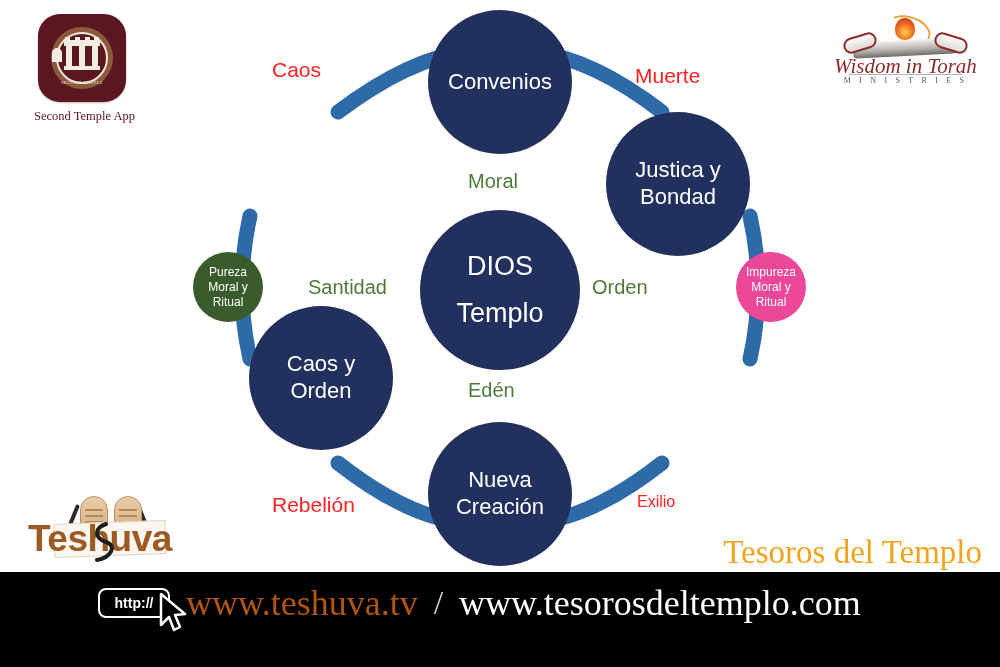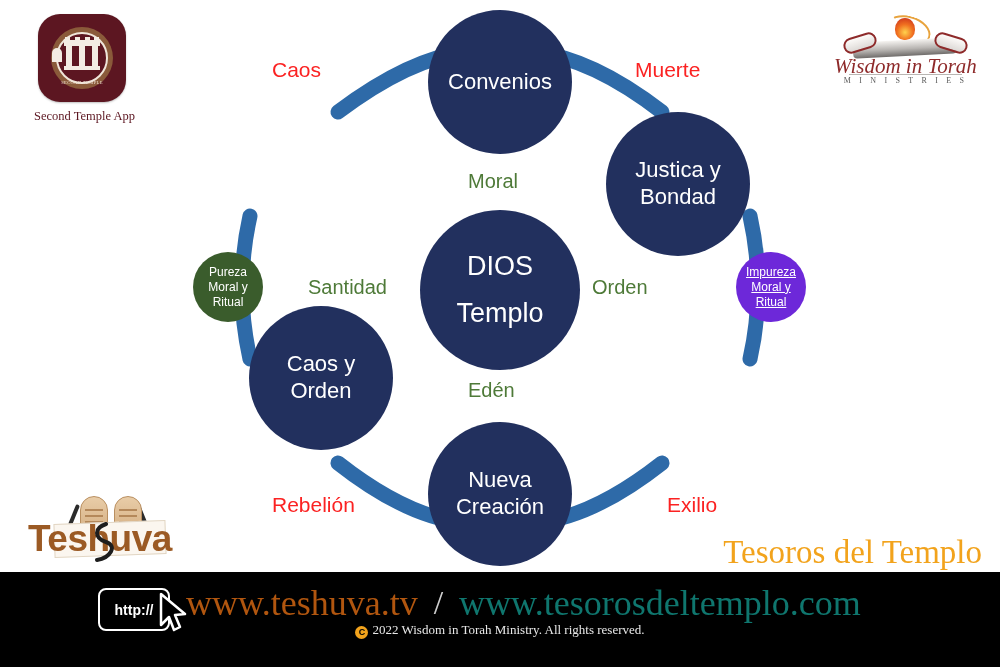--- a/index.html
+++ b/index.html
@@ -223,21 +223,21 @@
     border-radius: 50%;
     display: flex;
     align-items: center;
     justify-content: center;
     text-align: center;
     color: #ffffff;
     font-size: 12px;
     line-height: 1.25;
   }
   .side-node.green { background: #3a5c2c; width: 70px; height: 70px; }
-  .side-node.red   { background: #6d28d9; width: 70px; height: 70px; text-decoration: underline; }
+  .side-node.red   { background: #ec4899; width: 70px; height: 70px; }
 
   .lbl {
     position: absolute;
     white-space: nowrap;
     font-size: 20px;
   }
   .lbl.green { color: #4e7a38; }
   .lbl.red   { color: #fb2222; }
 
   
@@ -322,21 +322,21 @@
     top: 572px;
     width: 1000px;
     height: 95px;
     background: #000000;
   }
   #url-badge {
     position: absolute;
     left: 98px;
     top: 16px;
     width: 72px;
-    height: 43px;
+    height: 30px;
     border: 2.5px solid #ffffff;
     border-radius: 8px;
     color: #ffffff;
     font-family: "Liberation Sans", sans-serif;
     font-weight: bold;
     font-size: 14px;
     display: flex;
     align-items: center;
     justify-content: center;
     box-sizing: border-box;
@@ -354,21 +354,21 @@
     top: 8px;
     height: 46px;
     display: flex;
     align-items: center;
     font-family: "Liberation Serif", serif;
     font-size: 36px;
     white-space: nowrap;
   }
   #url-line .u1 { color: #b1560f; }
   #url-line .sep { color: #cfcfcf; margin: 0 16px; font-size: 34px; }
-  #url-line .u2 { color: #0f766e; }
+  #url-line .u2 { color: #ffffff; }
   #copyright {
     position: absolute;
     left: 0; right: 0;
     top: 50px;
     text-align: center;
     font-family: "Liberation Serif", serif;
     font-size: 13px;
     color: #e8e8e8;
   }
   #copyright .cmark {
@@ -490,22 +490,22 @@
         <span>Ritual</span>
       </span>
     </div>
 
     <div class="lbl green" style="left:468px; top:170px;">Moral</div>
     <div class="lbl green" style="left:592px; top:276px;">Orden</div>
     <div class="lbl green" style="left:468px; top:379px;">Edén</div>
     <div class="lbl green" style="left:308px; top:276px;">Santidad</div>
 
     <div class="lbl red" style="left:272px; top:58px; font-size:21px;">Caos</div>
-    <div class="lbl red" style="left:635px; top:58px; font-size:21px;">Muerte</div>
-    <div class="lbl red" style="left:637px; top:493px; font-size:21px;margin-left:30px;">Exilio</div>
+    <div class="lbl red" style="left:635px; top:64px; font-size:21px;">Muerte</div>
+    <div class="lbl red" style="left:637px; top:493px; font-size:16px;">Exilio</div>
     <div class="lbl red" style="left:272px; top:493px; font-size:21px;">Rebelión</div>
   </div>
 
   <div id="teshuva">
     <div class="shofar-l"></div>
     <div class="shofar-r"></div>
     <div class="tablets">
       <div class="tablet a">
         <div class="line" style="top:12px"></div>
         <div class="line" style="top:18px"></div>
@@ -533,18 +533,15 @@
   <div id="footer">
     <div id="url-badge">http://</div>
     <svg id="cursor" viewBox="0 0 30 42">
       <path d="M3 2 L3 33 L11 25 L16 38 L22 35 L17 23 L27 22 Z" fill="#000000" stroke="#ffffff" stroke-width="2.5" stroke-linejoin="round"></path>
     </svg>
     <div id="url-line">
       <span class="u1">www.teshuva.tv</span>
       <span class="sep">/</span>
       <span class="u2">www.tesorosdeltemplo.com</span>
     </div>
-    <div id="copyright">
-      <span class="cmark">C</span><span>2022 Wisdom in Torah Ministry. All rights reserved.</span>
-    </div>
   </div>
 
 </div>
 
 </body></html>

